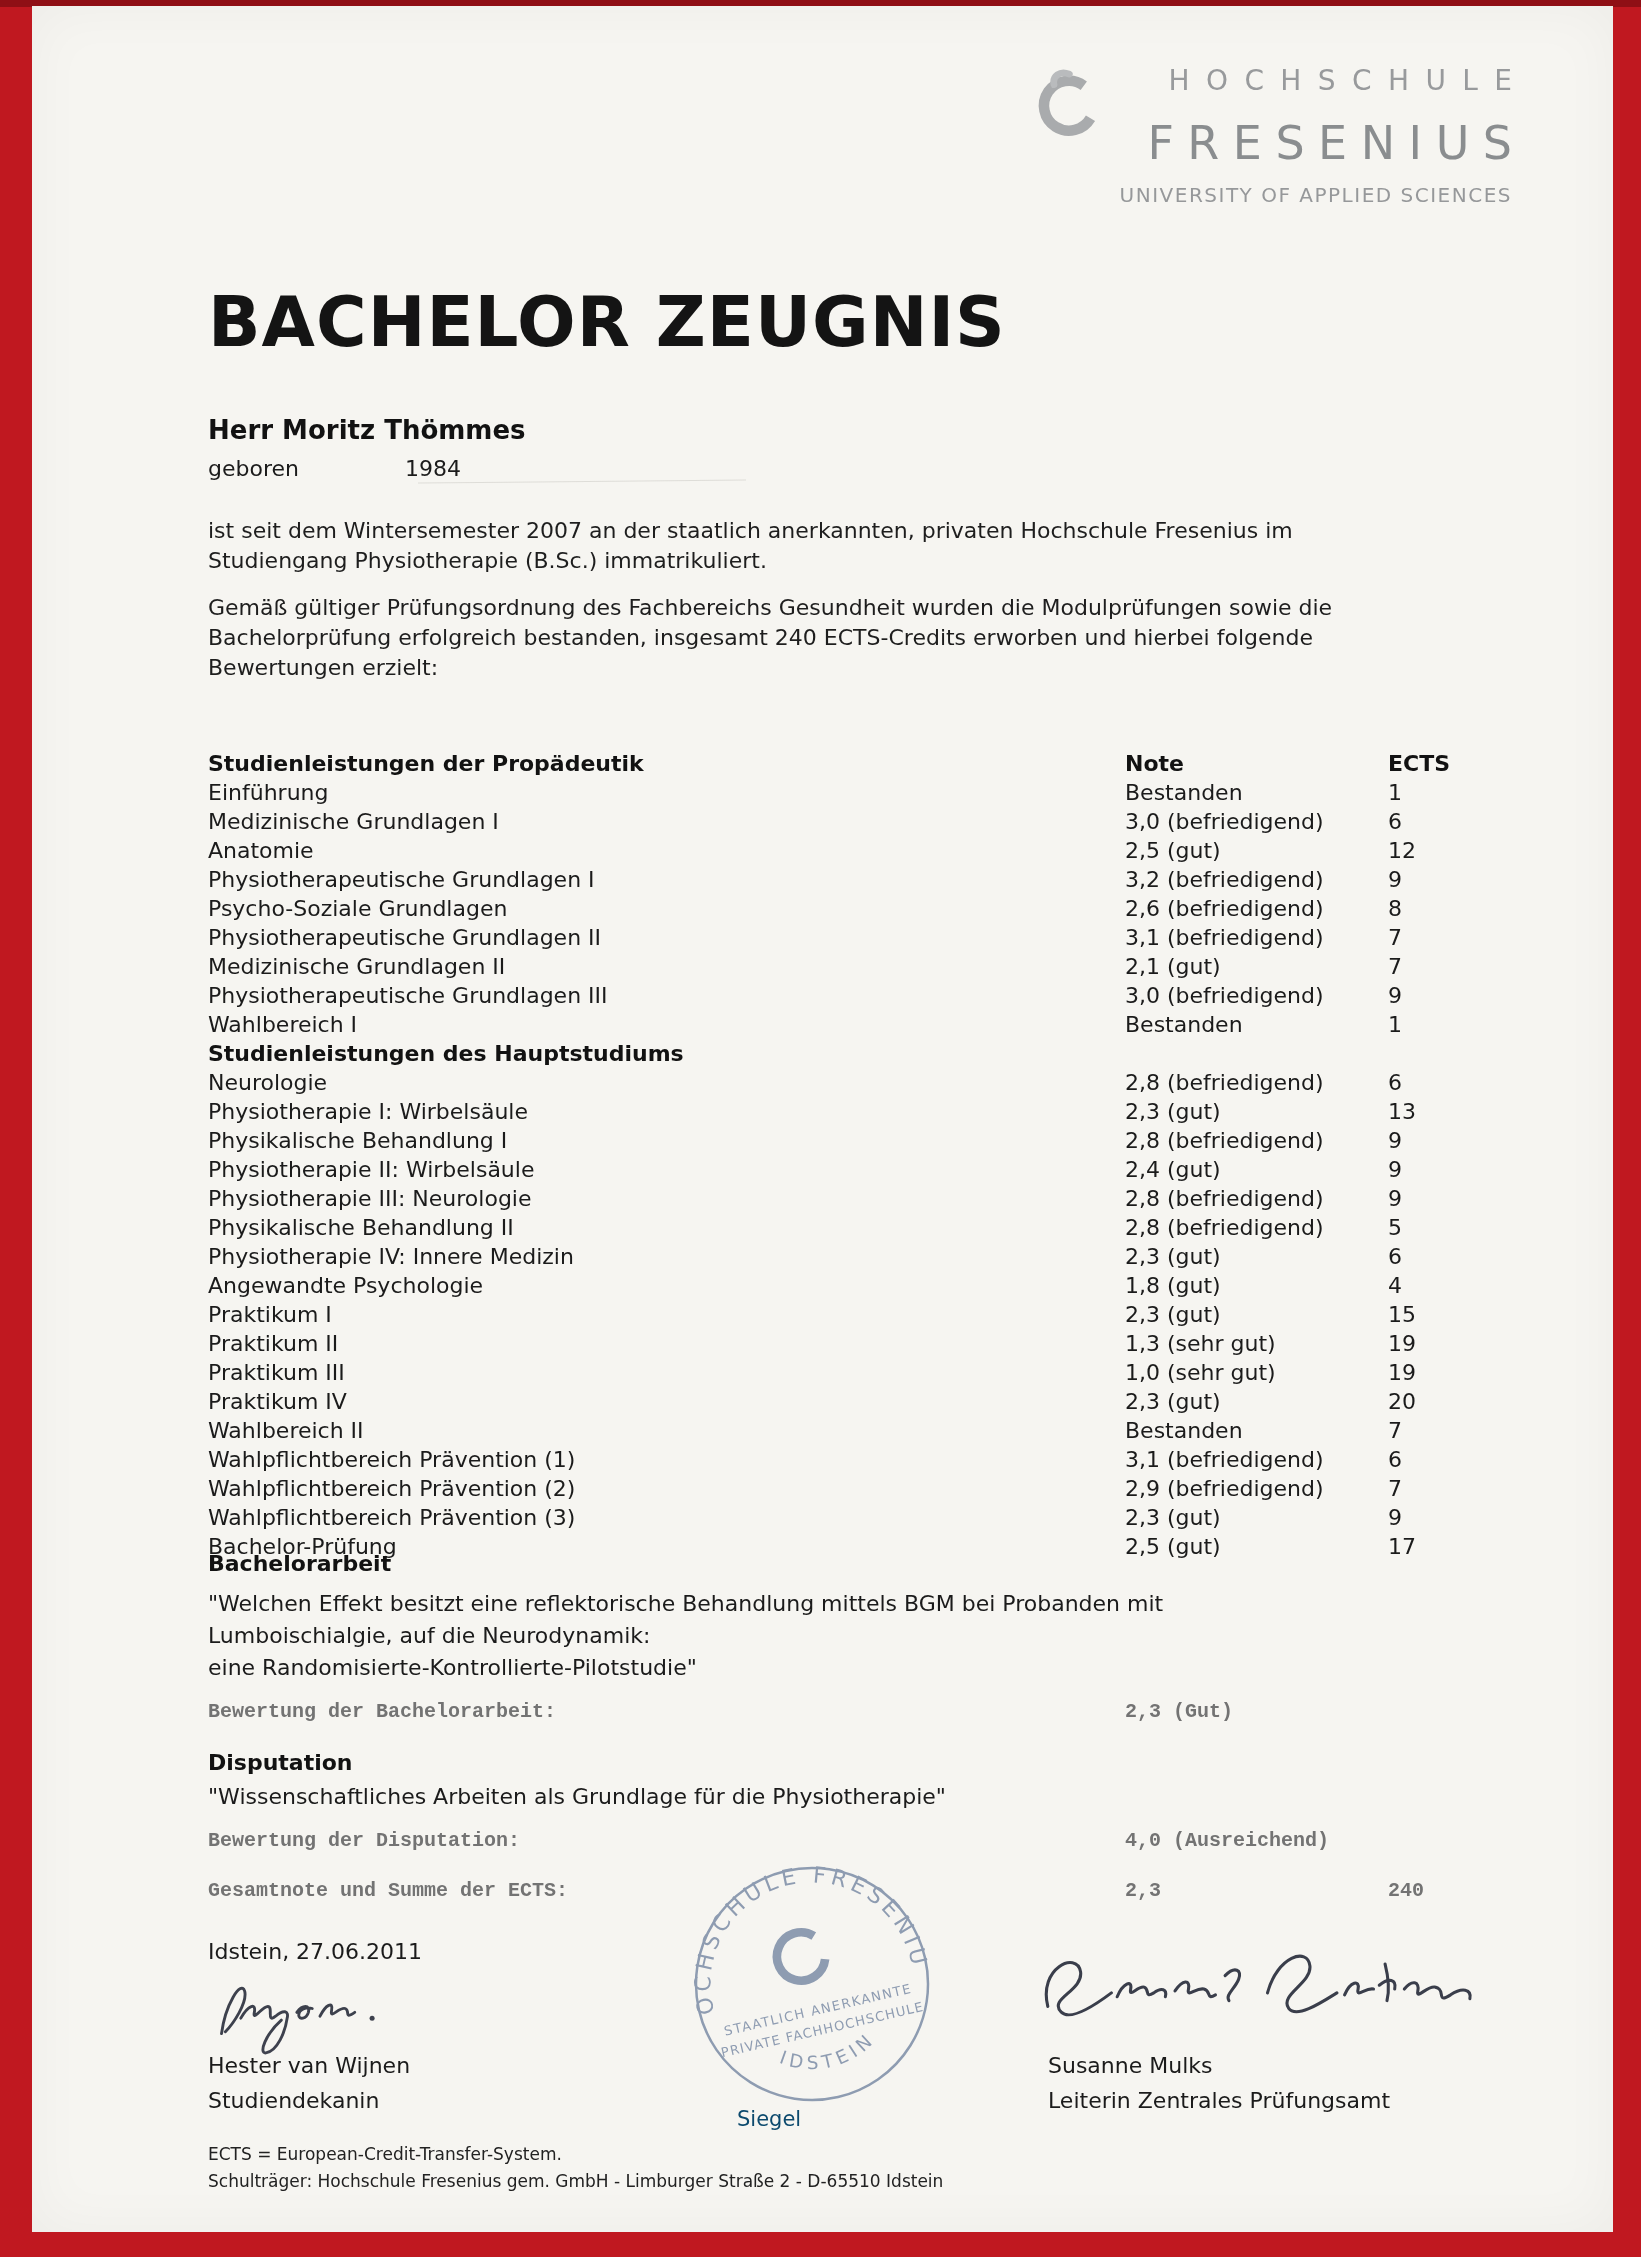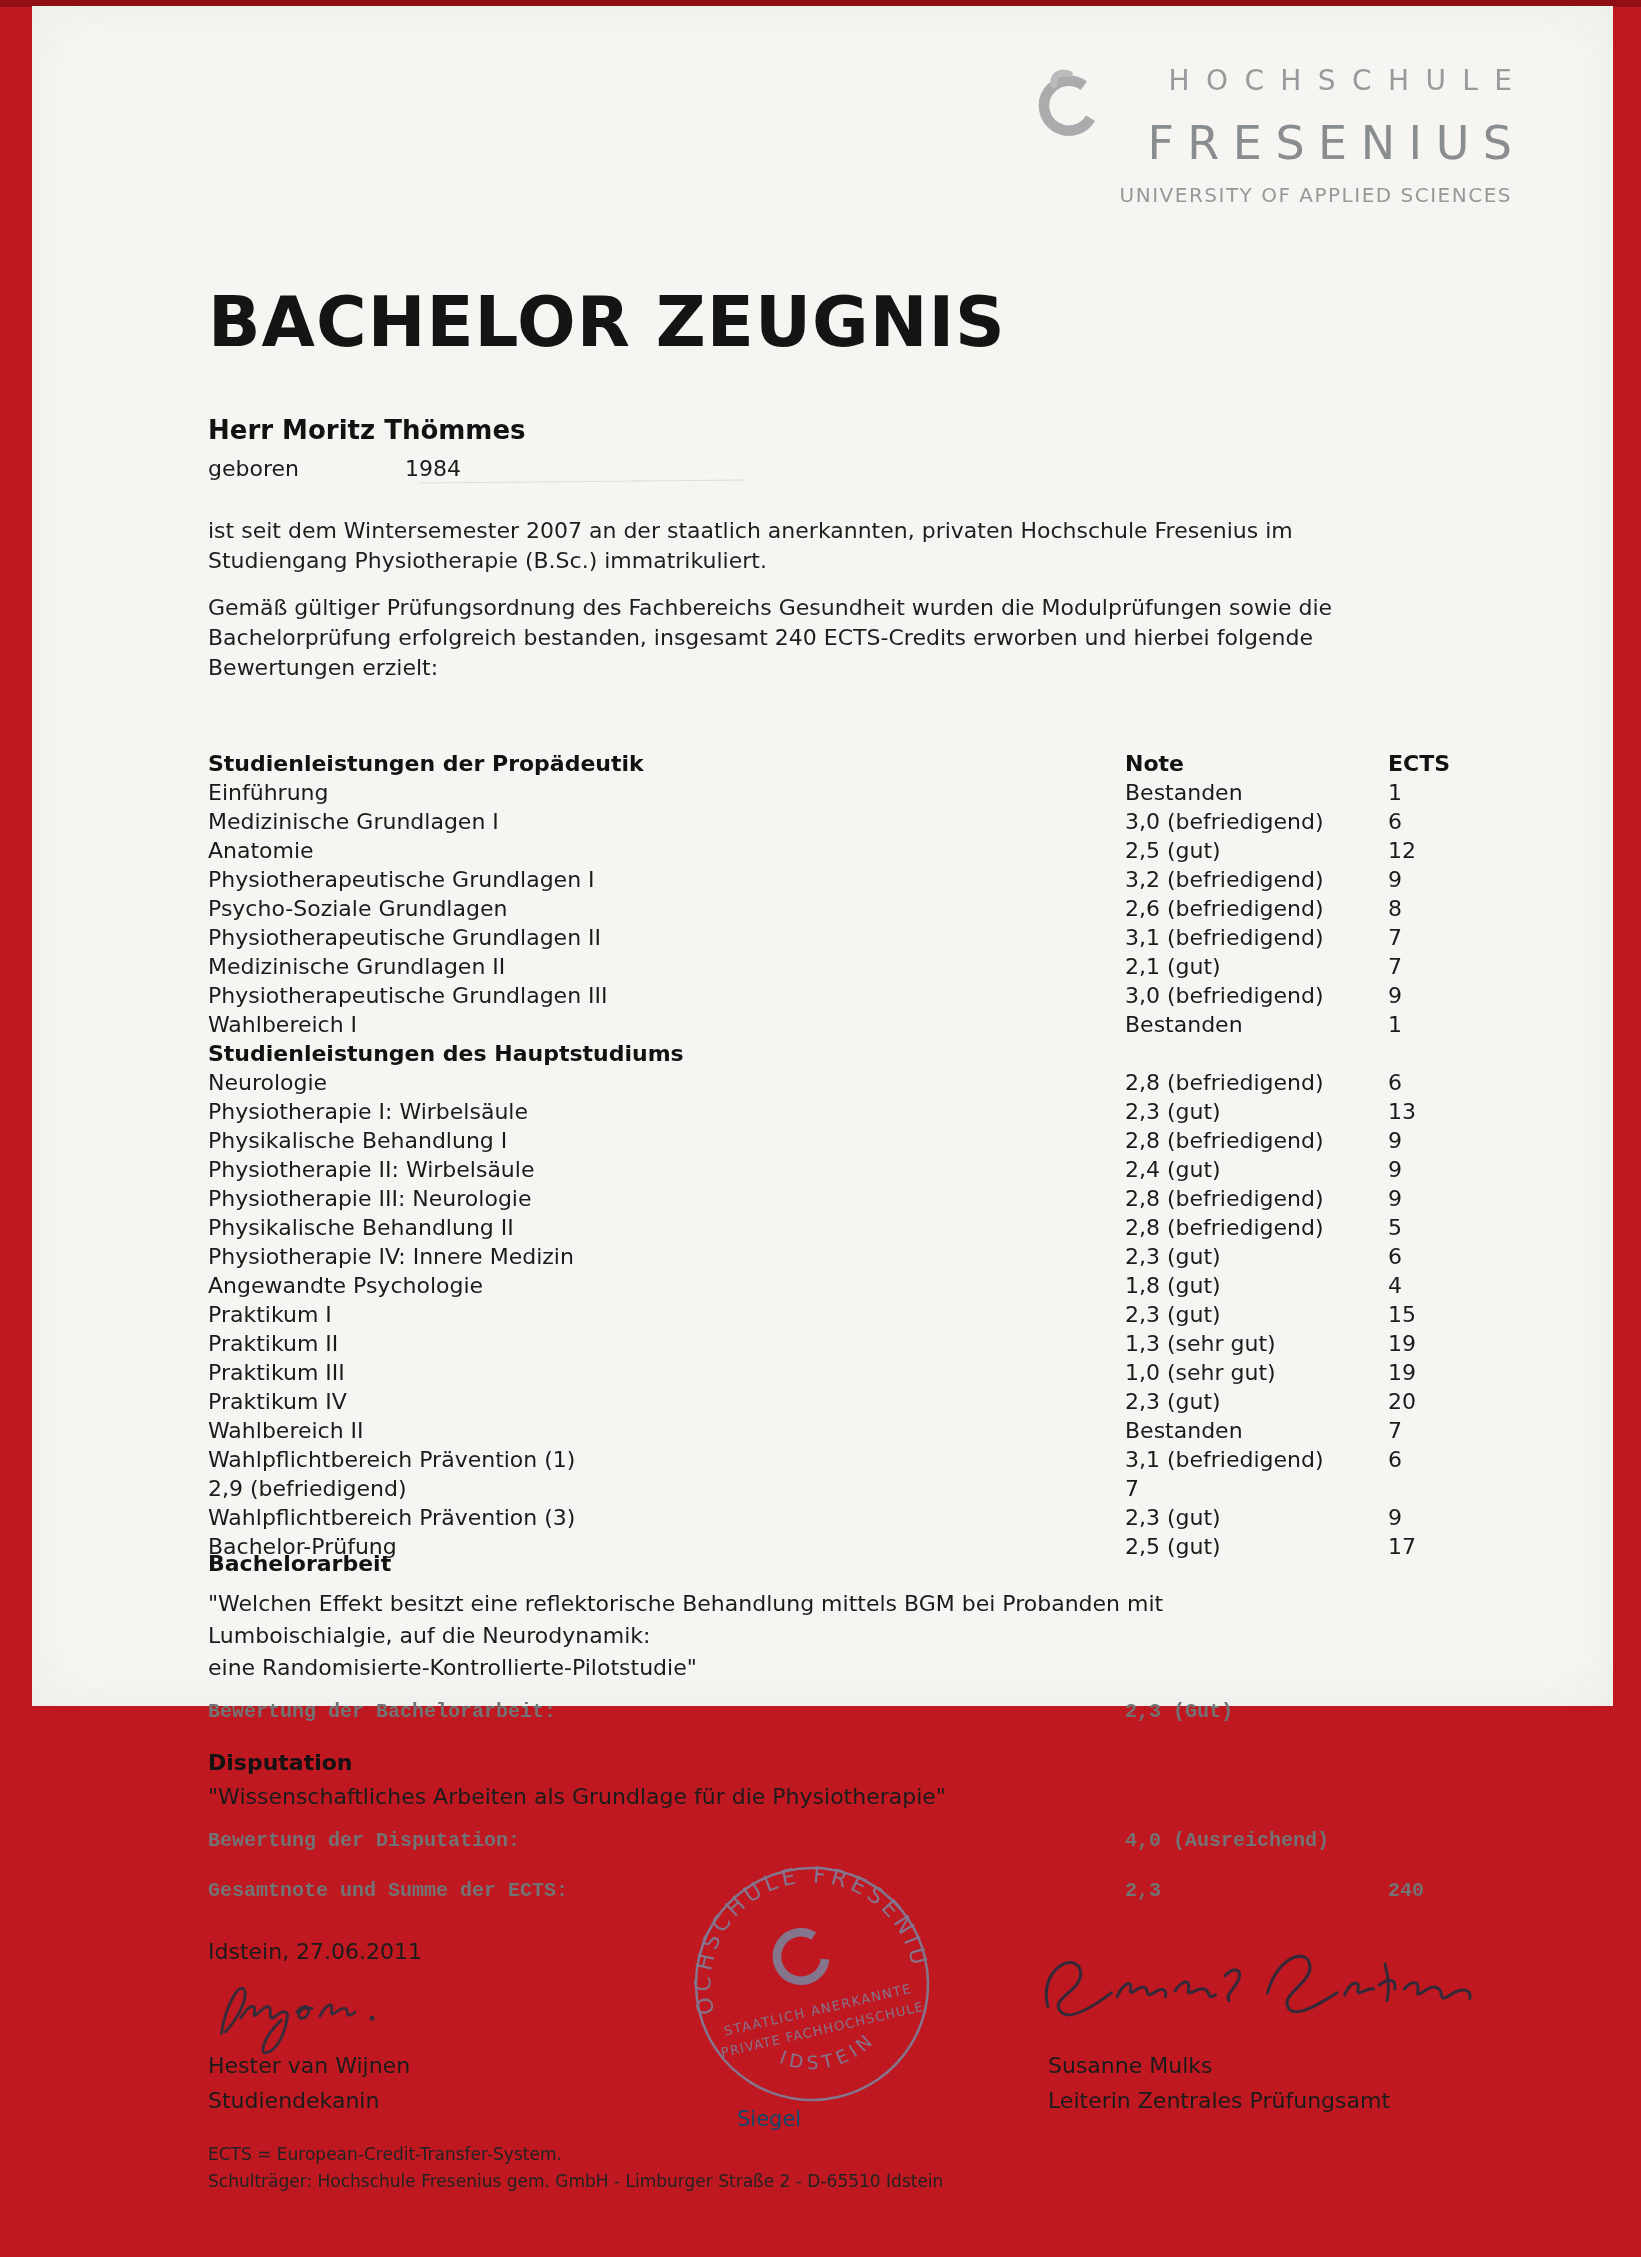--- a/index.html
+++ b/index.html
@@ -7,21 +7,21 @@
   html,body { width:1641px; height:2257px; }
   body {
     position:relative;
     background:#c01820;
     font-family:"DejaVu Sans","Liberation Sans",sans-serif;
     overflow:hidden;
     color:#1b1b1b;
   }
   .scan-border-top    { position:absolute; left:0; top:0; width:100%; height:6.8px; background:#8f0f15; }
   .paper {
-    position:absolute; left:32px; top:5.8px; width:1581px; height:1700px;
+    position:absolute; left:32px; top:5.8px; width:1581px; height:2226px;
     background:#f6f5f1;
     box-shadow:inset 0 0 58px rgba(0,0,0,0.04);
   }
 
   
   .logo { position:absolute; top:58px; right:101px; text-align:right; }
   .logo-row { display:flex; align-items:flex-start; justify-content:flex-end; }
   .logo-icon { width:71px; height:89px; margin-right:17.4px; margin-top:3.9px; }
   .logo-text1 { font-size:28px; letter-spacing:16.4px; color:#989a9c; font-weight:400; margin-right:-16.4px; }
   .logo-text2 { font-size:46px; letter-spacing:13.5px; color:#8a8d8f; font-weight:400; margin-top:19px; margin-right:-13.5px; }
@@ -227,20 +227,21 @@
         <div>Wahlbereich II</div>
         <div>Bestanden</div>
         <div>7</div>
       </div>
       <div class="trow">
         <div>Wahlpflichtbereich Prävention (1)</div>
         <div>3,1 (befriedigend)</div>
         <div>6</div>
       </div>
       <div class="trow">
+        <div>Wahlpflichtbereich Prävention (2)</div>
         <div>2,9 (befriedigend)</div>
         <div>7</div>
       </div>
       <div class="trow">
         <div>Wahlpflichtbereich Prävention (3)</div>
         <div>2,3 (gut)</div>
         <div>9</div>
       </div>
       <div class="trow">
         <div>Bachelor-Prüfung</div>

